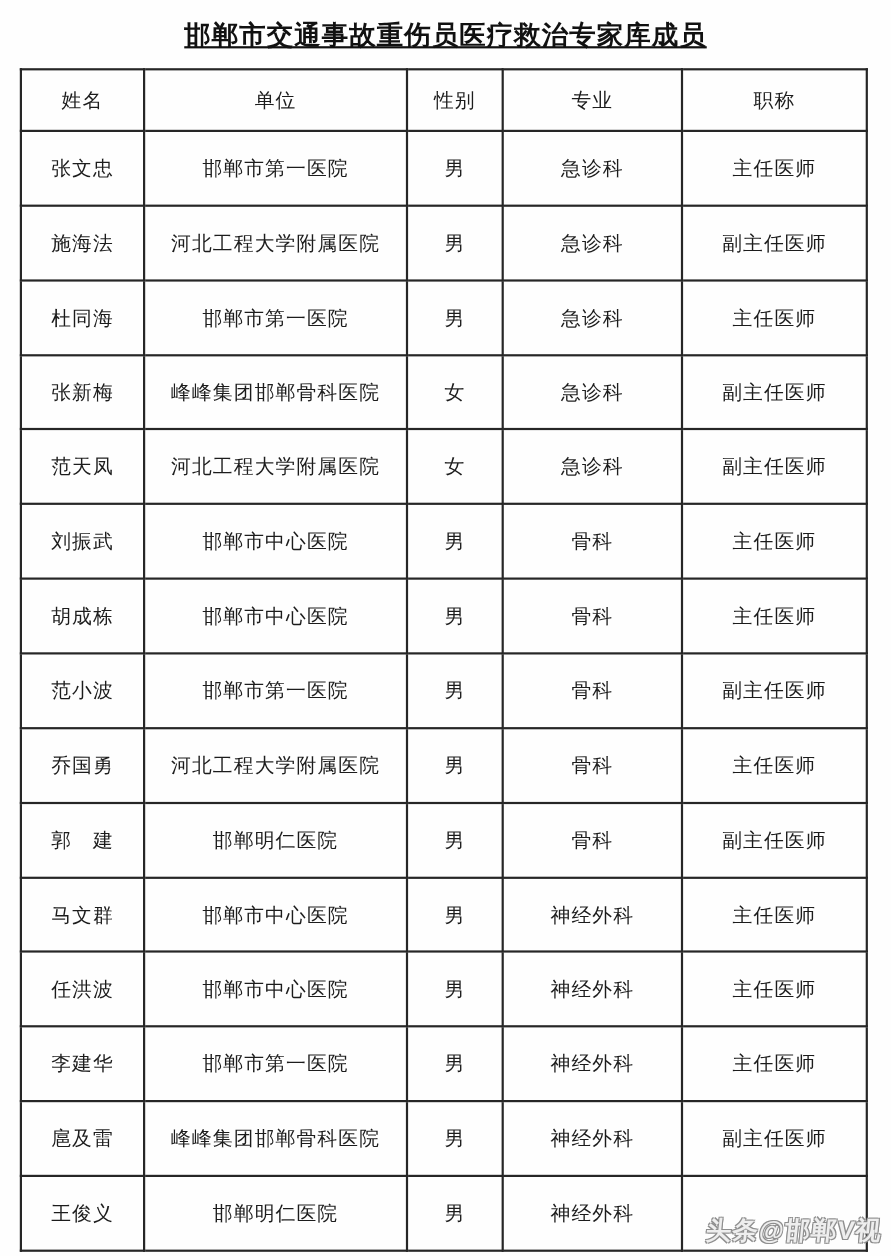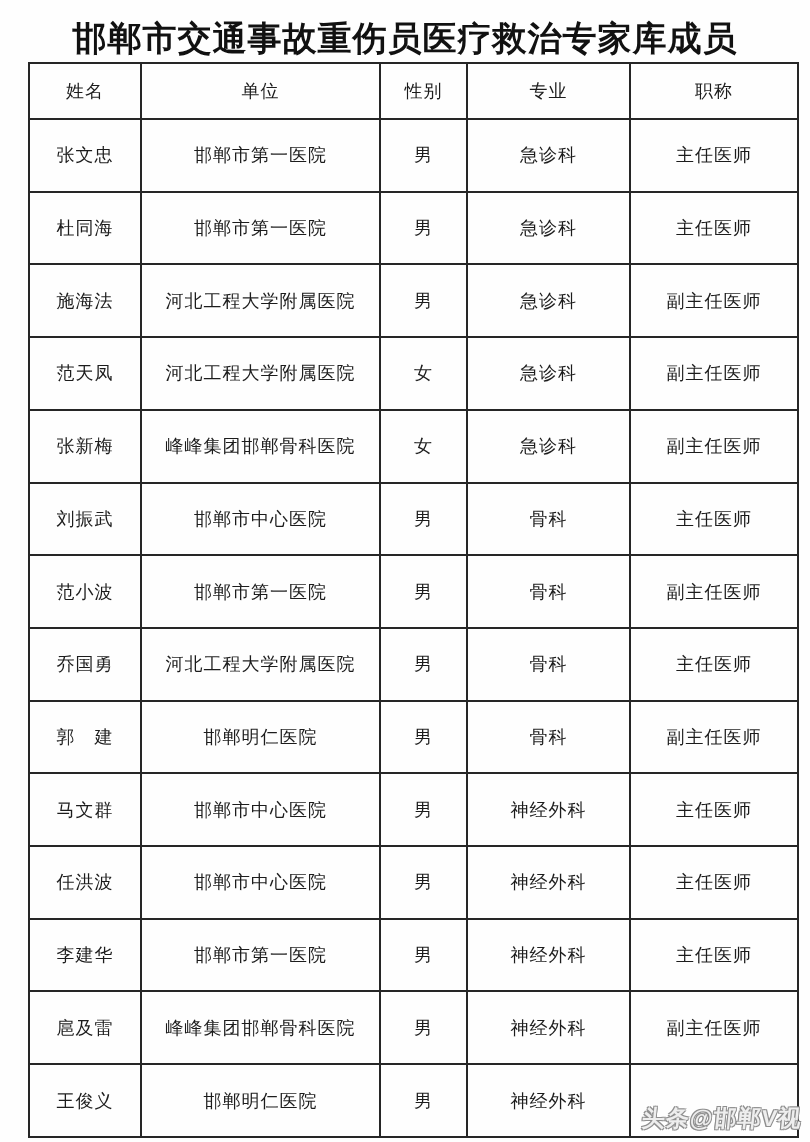--- a/index.html
+++ b/index.html
@@ -11,28 +11,29 @@
     overflow: hidden;
   }
   .page {
     position: relative;
     width: 810px; height: 1142px;
     background: #fefefe;
   }
   .title {
     padding-top: 16px;
     text-align: center;
-    font-size: 34px;
+    font-size: 24px;
     font-weight: bold;
     letter-spacing: 1px;
     color: #111;
+    text-decoration: underline;
   }
   table.experts-table {
     position: absolute;
-    left: 28px; top: 62px;
+    left: 18px; top: 62px;
     width: 769px;
     height: 1076px;
     border-collapse: collapse;
     table-layout: fixed;
     background: #fefefe;
   }
   .experts-table th, .experts-table td {
     border: 2px solid #262626;
     text-align: center;
     vertical-align: middle;
@@ -93,49 +94,56 @@
     </thead>
     <tbody>
         <tr>
           <td>张文忠</td>
           <td>邯郸市第一医院</td>
           <td>男</td>
           <td>急诊科</td>
           <td>主任医师</td>
         </tr>
         <tr>
-          <td>杜同海</td>
-          <td>邯郸市第一医院</td>
-          <td>男</td>
-          <td>急诊科</td>
-          <td>主任医师</td>
-        </tr>
-        <tr>
           <td>施海法</td>
           <td>河北工程大学附属医院</td>
           <td>男</td>
+          <td>急诊科</td>
+          <td>副主任医师</td>
+        </tr>
+        <tr>
+          <td>杜同海</td>
+          <td>邯郸市第一医院</td>
+          <td>男</td>
+          <td>急诊科</td>
+          <td>主任医师</td>
+        </tr>
+        <tr>
+          <td>张新梅</td>
+          <td>峰峰集团邯郸骨科医院</td>
+          <td>女</td>
           <td>急诊科</td>
           <td>副主任医师</td>
         </tr>
         <tr>
           <td>范天凤</td>
           <td>河北工程大学附属医院</td>
           <td>女</td>
           <td>急诊科</td>
           <td>副主任医师</td>
         </tr>
         <tr>
-          <td>张新梅</td>
-          <td>峰峰集团邯郸骨科医院</td>
-          <td>女</td>
-          <td>急诊科</td>
-          <td>副主任医师</td>
-        </tr>
-        <tr>
           <td>刘振武</td>
+          <td>邯郸市中心医院</td>
+          <td>男</td>
+          <td>骨科</td>
+          <td>主任医师</td>
+        </tr>
+        <tr>
+          <td>胡成栋</td>
           <td>邯郸市中心医院</td>
           <td>男</td>
           <td>骨科</td>
           <td>主任医师</td>
         </tr>
         <tr>
           <td>范小波</td>
           <td>邯郸市第一医院</td>
           <td>男</td>
           <td>骨科</td>

